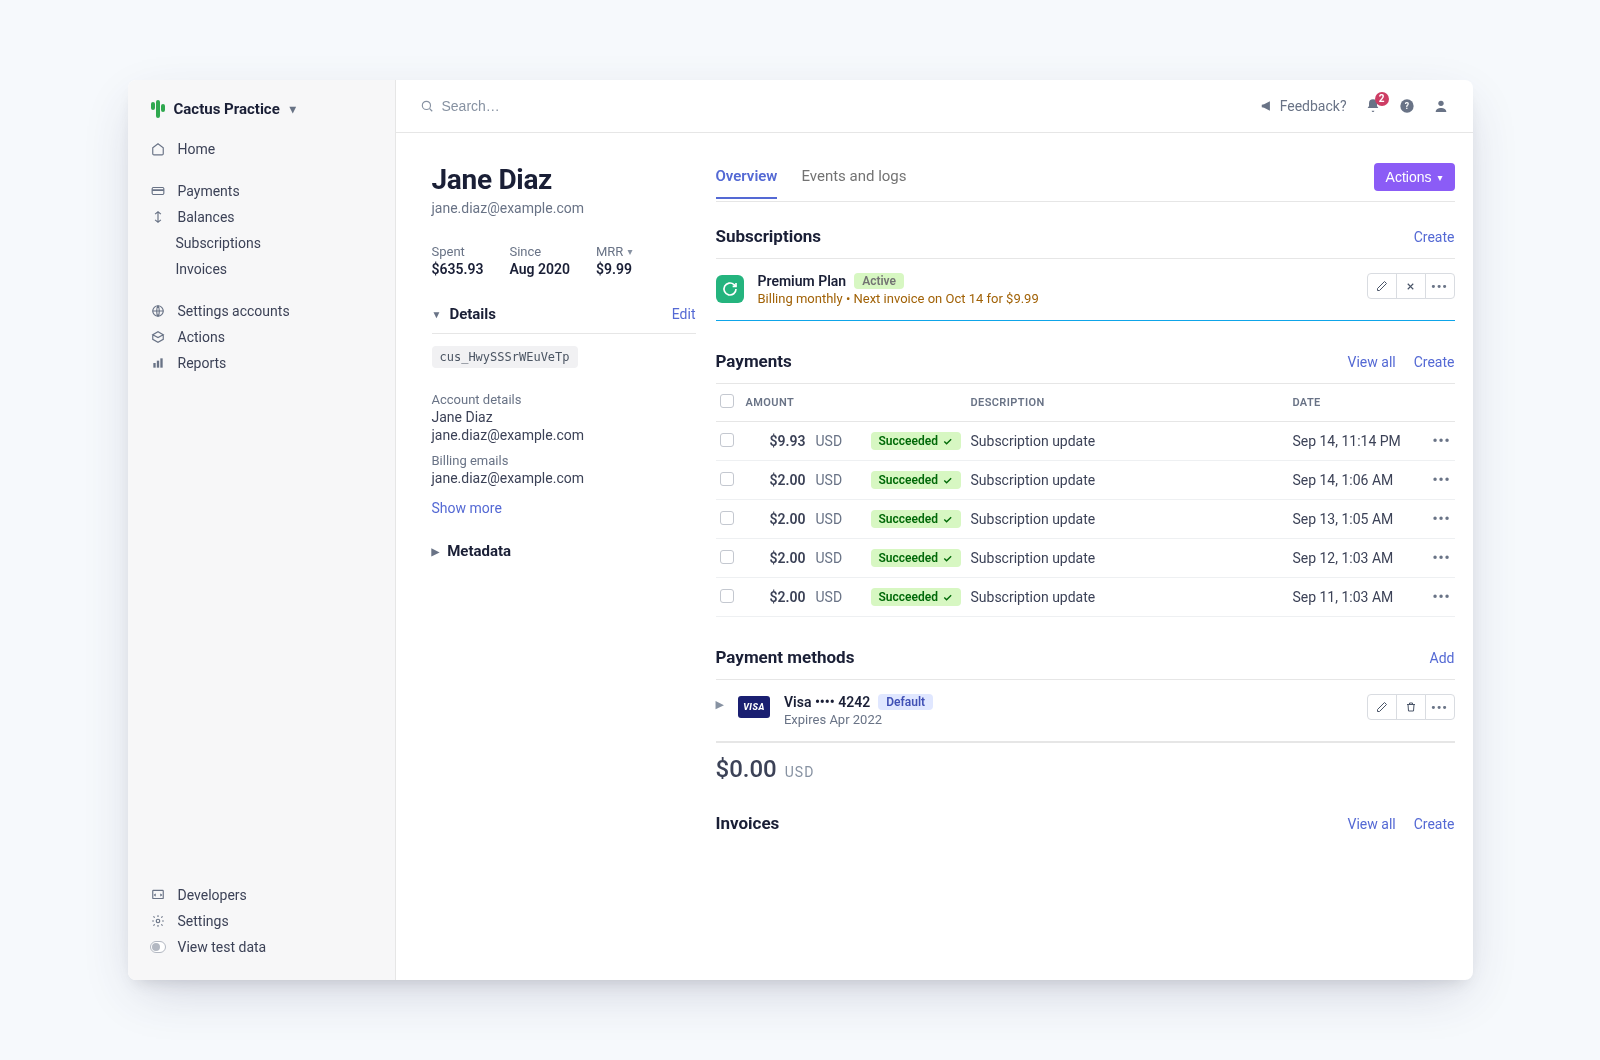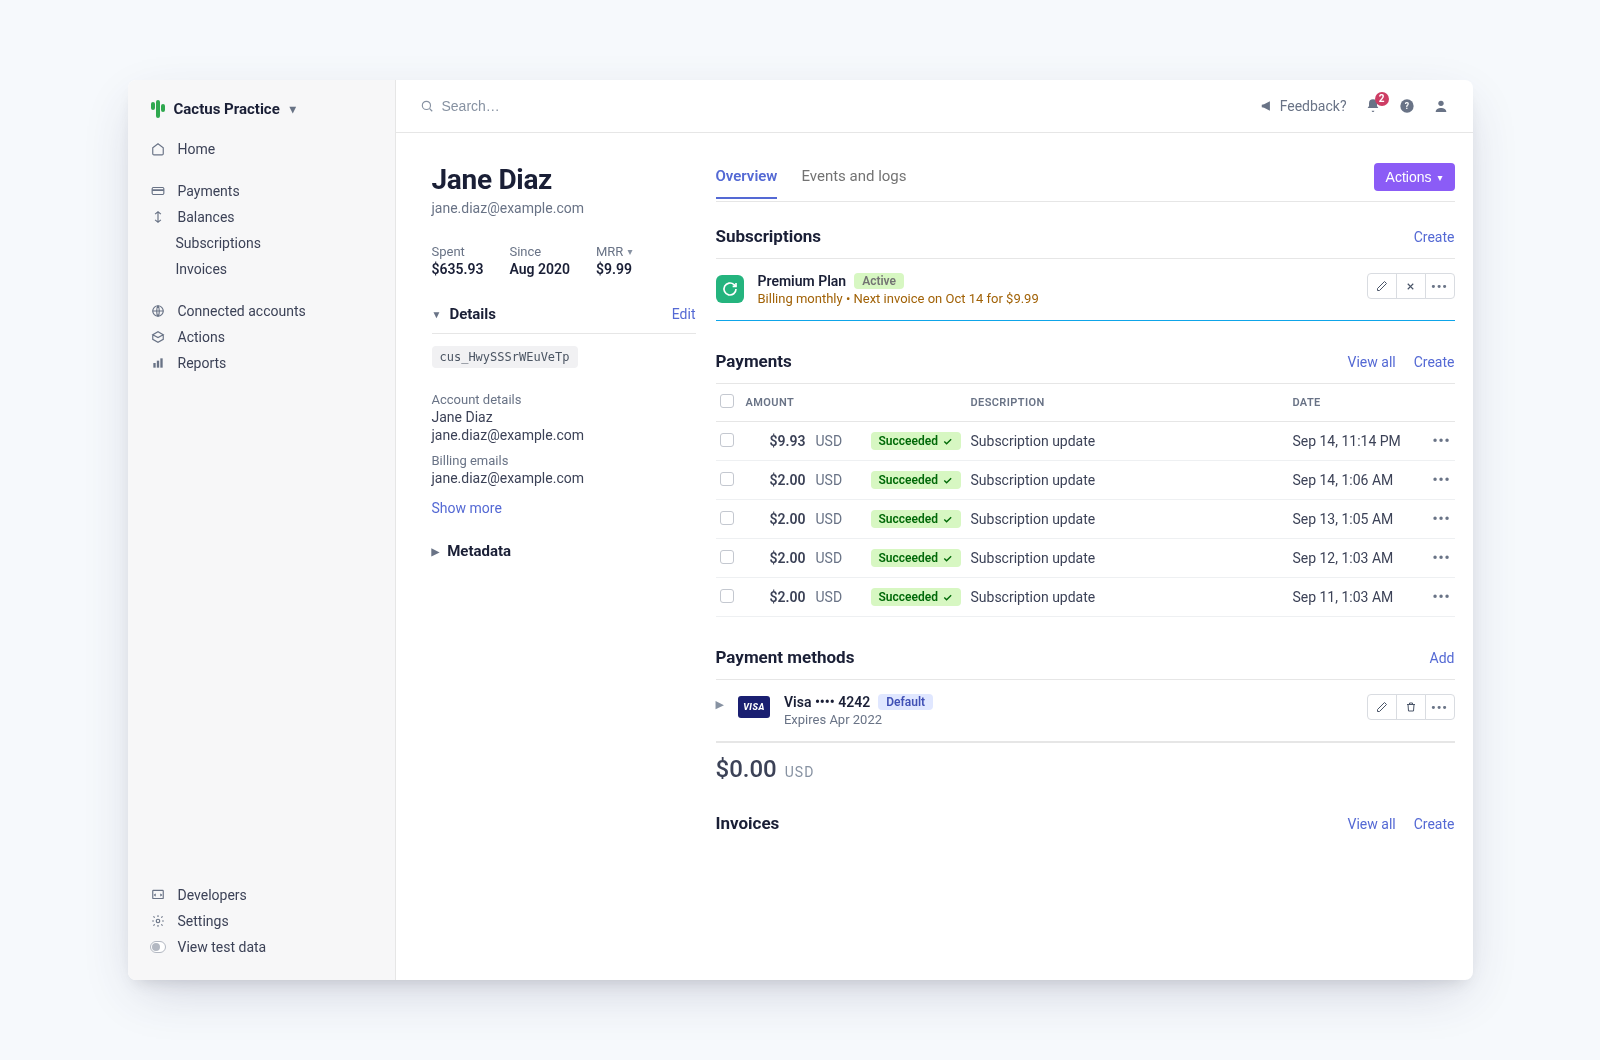--- a/index.html
+++ b/index.html
@@ -233,21 +233,21 @@
     </div>
 
     <div class="nav-group">
       <div class="nav-item">
         <span class="ico">
           <svg width="14" height="14" viewBox="0 0 24 24" fill="none" stroke="currentColor" stroke-width="2">
               <circle cx="12" cy="12" r="9"></circle>
               <path d="M3 12h18M12 3c3 3 3 15 0 18M12 3c-3 3-3 15 0 18"></path>
             </svg>
         </span>
-        <span>Connected accounts</span>
+        <span>Settings accounts</span>
       </div>
       <div class="nav-item">
         <span class="ico">
           <svg width="14" height="14" viewBox="0 0 24 24" fill="none" stroke="currentColor" stroke-width="2">
               <path d="M21 8l-9-5-9 5 9 5 9-5zM3 8v8l9 5 9-5V8"></path>
             </svg>
         </span>
         <span>Actions</span>
       </div>
       <div class="nav-item">

